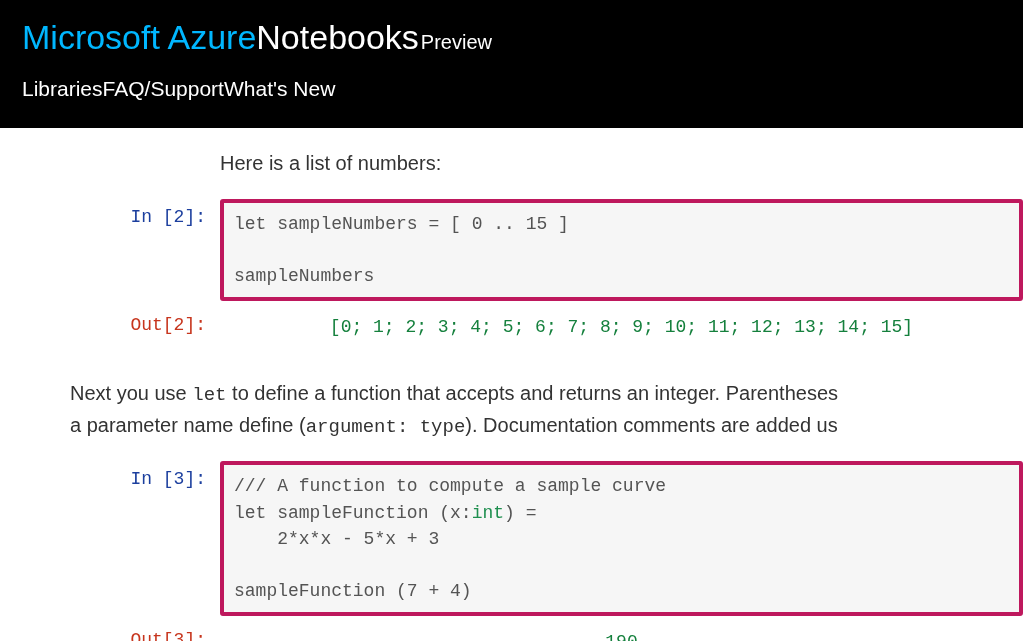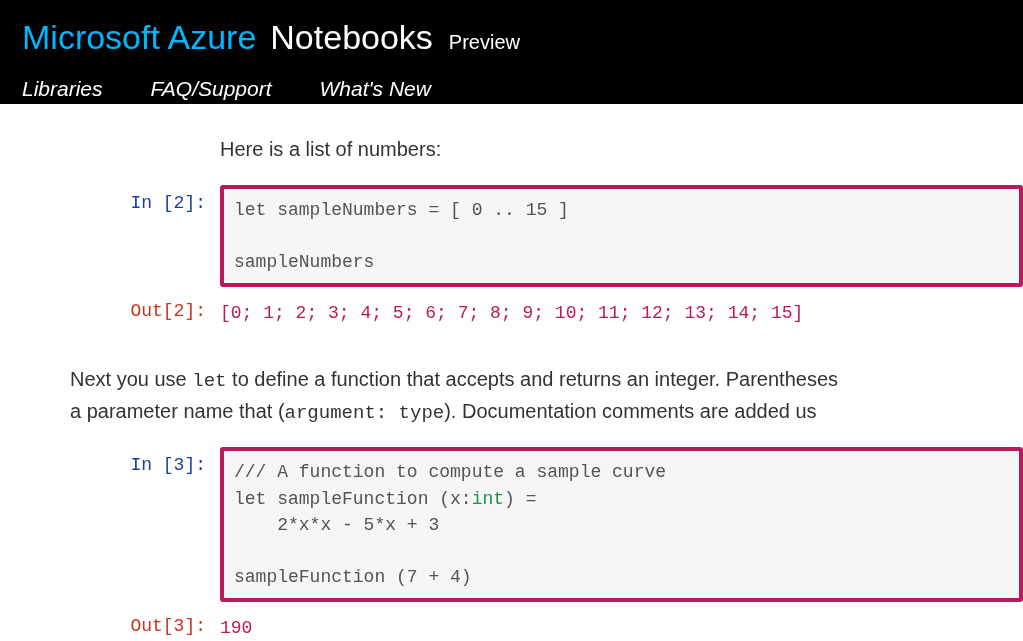--- a/index.html
+++ b/index.html
@@ -13,60 +13,57 @@
       height: 641px;
     }
     .header {
       background: #000;
       padding: 18px 22px 0 22px;
       color: #fff;
     }
     .brand-row {
       display: flex;
       align-items: baseline;
-      gap: 14px;
       margin-bottom: 20px;
     }
     .brand-azure {
       color: #00b7ff;
       font-size: 34px;
       font-weight: 300;
     }
     .brand-notebooks {
       color: #fff;
       font-size: 34px;
       font-weight: 300;
     }
     .brand-preview {
       color: #fff;
       font-size: 20px;
       font-weight: 300;
       margin-left: 2px;
     }
     .nav-row {
       display: flex;
-      gap: 48px;
-      padding-bottom: 3px;
-      font-style: italic;
+      padding-bottom: 27px;
     }
     .nav-item {
       color: #fff;
       font-size: 21px;
       font-weight: 400;
       cursor: pointer;
     }
     .notebook-area {
       padding: 18px 0 0 70px;
     }
     .markdown-text {
       margin-left: 150px;
       font-size: 20px;
       color: #333;
       margin-bottom: 24px;
-      margin-top: 16px;
+      margin-top: 6px;
     }
     .cell-row {
       display: flex;
       align-items: flex-start;
       margin-bottom: 6px;
     }
     .prompt {
       width: 150px;
       text-align: right;
       padding-right: 14px;
@@ -87,24 +84,25 @@
       font-size: 18px;
       color: #545454;
       line-height: 1.45;
       white-space: pre;
       overflow: hidden;
     }
     .output-block {
       flex: 1;
       font-family: 'Consolas', 'Courier New', monospace;
       font-size: 18px;
-      color: #be185d;
+      color: #15803d;
       padding: 8px 0;
       line-height: 1.4;
       white-space: pre;
+      text-align: center;
     }
     .markdown-paragraph {
       font-size: 20px;
       color: #333;
       line-height: 1.5;
       margin-top: 30px;
       margin-bottom: 20px;
       white-space: nowrap;
       overflow: hidden;
     }
@@ -145,21 +143,21 @@
   <div class="cell-row">
     <div class="prompt prompt-out">Out[2]:</div>
     <div class="output-block">[0; 1; 2; 3; 4; 5; 6; 7; 8; 9; 10; 11; 12; 13; 14; 15]</div>
   </div>
 
   <div class="markdown-paragraph">
     <div>
       <span>Next you use </span><span class="mono-inline">let</span><span> to define a function that accepts and returns an integer. Parentheses</span>
     </div>
     <div>
-      <span>a parameter name that (</span><span class="mono-inline">argument: type</span><span>). Documentation comments are added us</span>
+      <span>a parameter name define (</span><span class="mono-inline">argument: type</span><span>). Documentation comments are added us</span>
     </div>
   </div>
 
   <div class="cell-row">
     <div class="prompt prompt-in">In [3]:</div>
     <div class="code-block"><span>/// A function to compute a sample curve</span>
 <span>let sampleFunction (x:</span><span class="kw-type">int</span><span>) =</span>
 <span>    2*x*x - 5*x + 3</span>
 
 <span>sampleFunction (7 + 4)</span></div>

